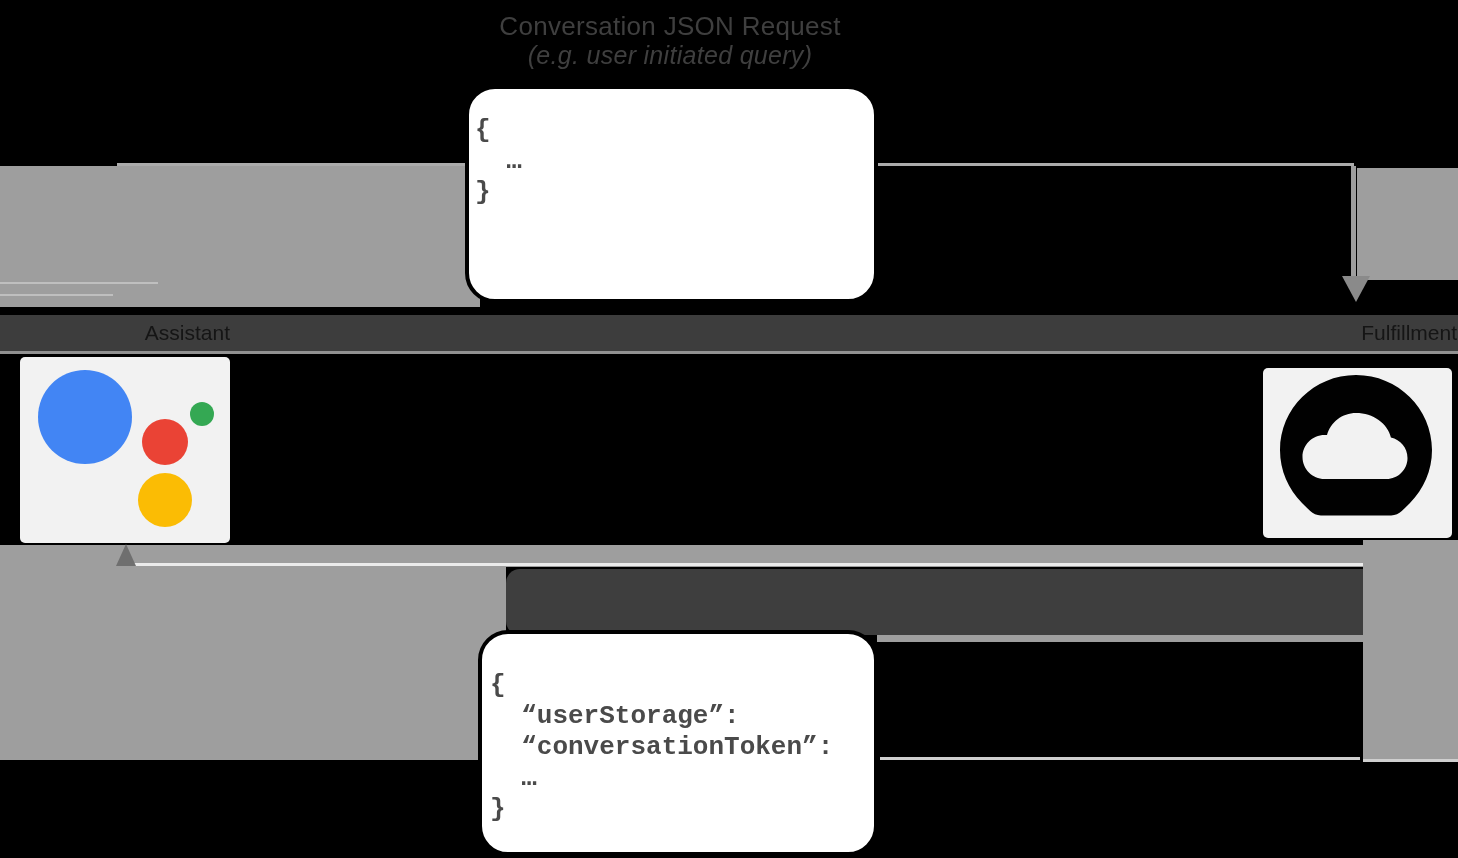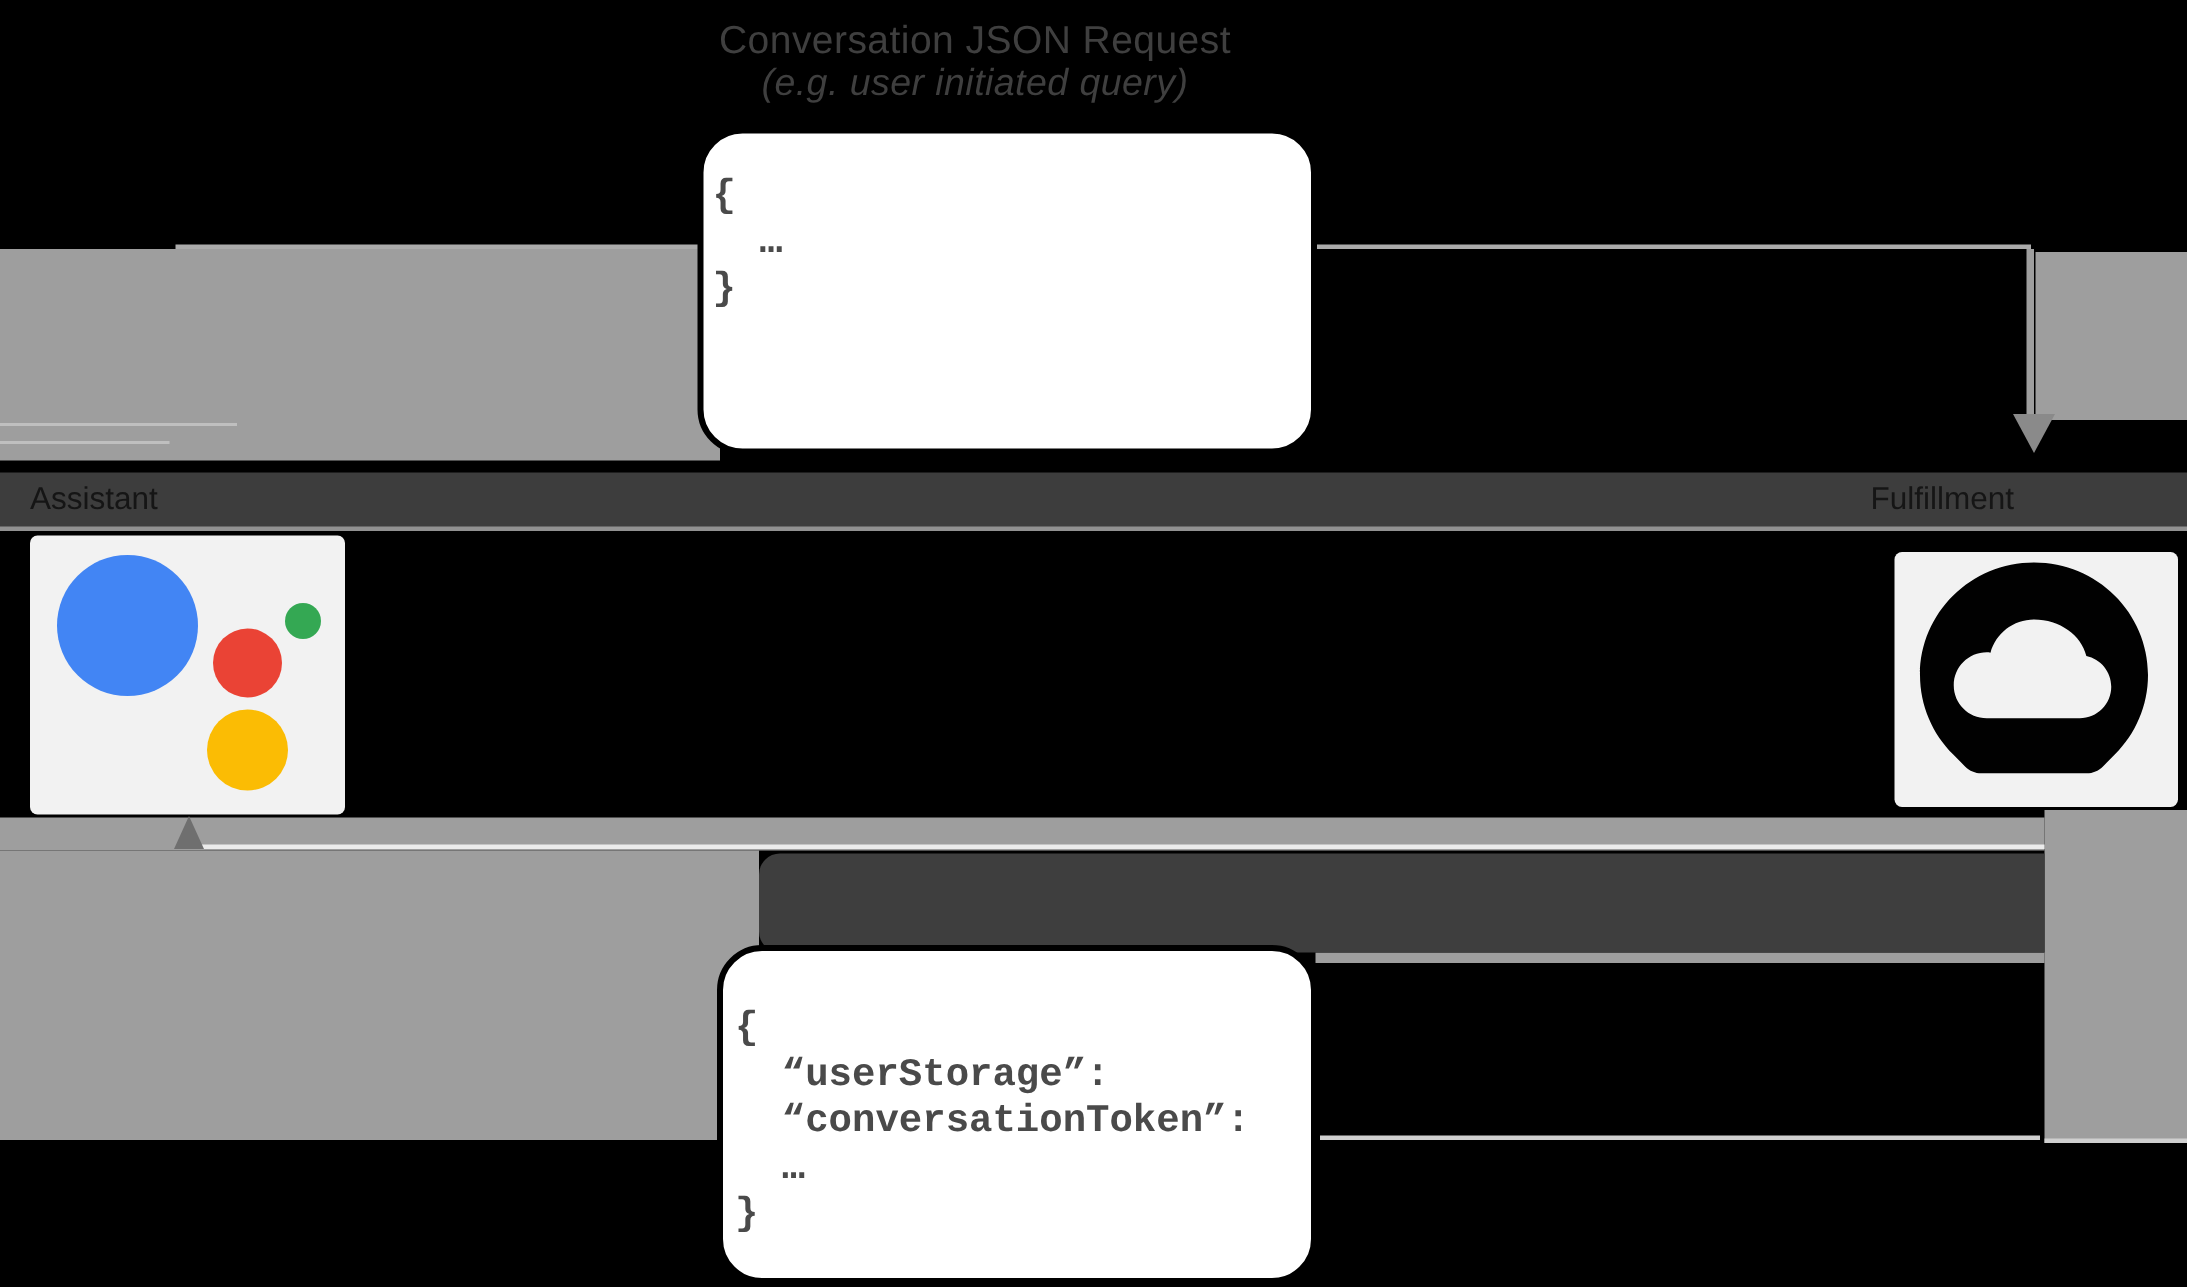--- a/index.html
+++ b/index.html
@@ -4,21 +4,21 @@
 <style>
   html,body{margin:0;padding:0;background:#000;}
   #canvas{position:relative;width:1458px;height:858px;background:#000;overflow:hidden;
           font-family:"Liberation Sans",sans-serif;}
   .abs{position:absolute;}
 
   
   .flow-label{color:#3f3f3f;text-align:center;letter-spacing:.3px;}
   .flow-label .l1{font-size:26px;line-height:29px;white-space:nowrap;}
   .flow-label .l2{font-size:25px;line-height:29px;white-space:nowrap;font-style:italic;}
-  #top-flow-label{left:400px;top:12px;width:500px;}
+  #top-flow-label{left:420px;top:12px;width:500px;}
   #bottom-flow-label{left:430px;top:563px;width:510px;z-index:6;color:#1a1a1a;}
   #bottom-flow-label .l1{font-size:25px;line-height:27px;}
   #bottom-flow-label .l2{font-size:24px;line-height:26px;}
 
   
   .gray{background:#9e9e9e;}
   #req-shaft-left{left:0;top:166px;width:480px;height:141px;}
   #req-top-edge{left:117px;top:163px;width:1237px;height:3px;background:#ababab;}
   #req-vert{left:1351px;top:166px;width:5px;height:112px;}
   #req-right-block{left:1357px;top:168px;width:101px;height:112px;}
@@ -31,21 +31,21 @@
   
   .code-box{background:#fff;border:4px solid #000;border-radius:30px;box-sizing:border-box;z-index:10;}
   #request-box{left:465px;top:85px;width:413px;height:218px;padding:26px 0 0 6px;}
   #response-box{left:478px;top:630px;width:400px;height:226px;padding:36px 0 0 8px;}
   .code-line{font-family:"Liberation Mono",monospace;font-weight:bold;font-size:26px;
              line-height:31px;color:#4a4a4a;white-space:pre;}
 
   
   #actor-band{left:0;top:315px;width:1458px;height:36px;background:#3d3d3d;
               border-bottom:3px solid #919191;z-index:2;}
-  .actor-label{top:321px;width:210px;text-align:left;font-size:21px;color:#151515;z-index:3;}
+  .actor-label{top:321px;width:210px;text-align:right;font-size:21px;color:#151515;z-index:3;}
   #assistant-label{left:20px;}
   #fulfillment-label{left:1247px;}
 
   
   #assistant-logo{left:20px;top:357px;width:210px;height:186px;background:#f2f2f2;
                   border-radius:5px;z-index:4;}
   #assistant-logo .dot{position:absolute;border-radius:50%;}
   #as-blue{left:18px;top:13px;width:94px;height:94px;background:#4285f4;}
   #as-red{left:122px;top:62px;width:46px;height:46px;background:#ea4335;}
   #as-green{left:170px;top:45px;width:24px;height:24px;background:#34a853;}

